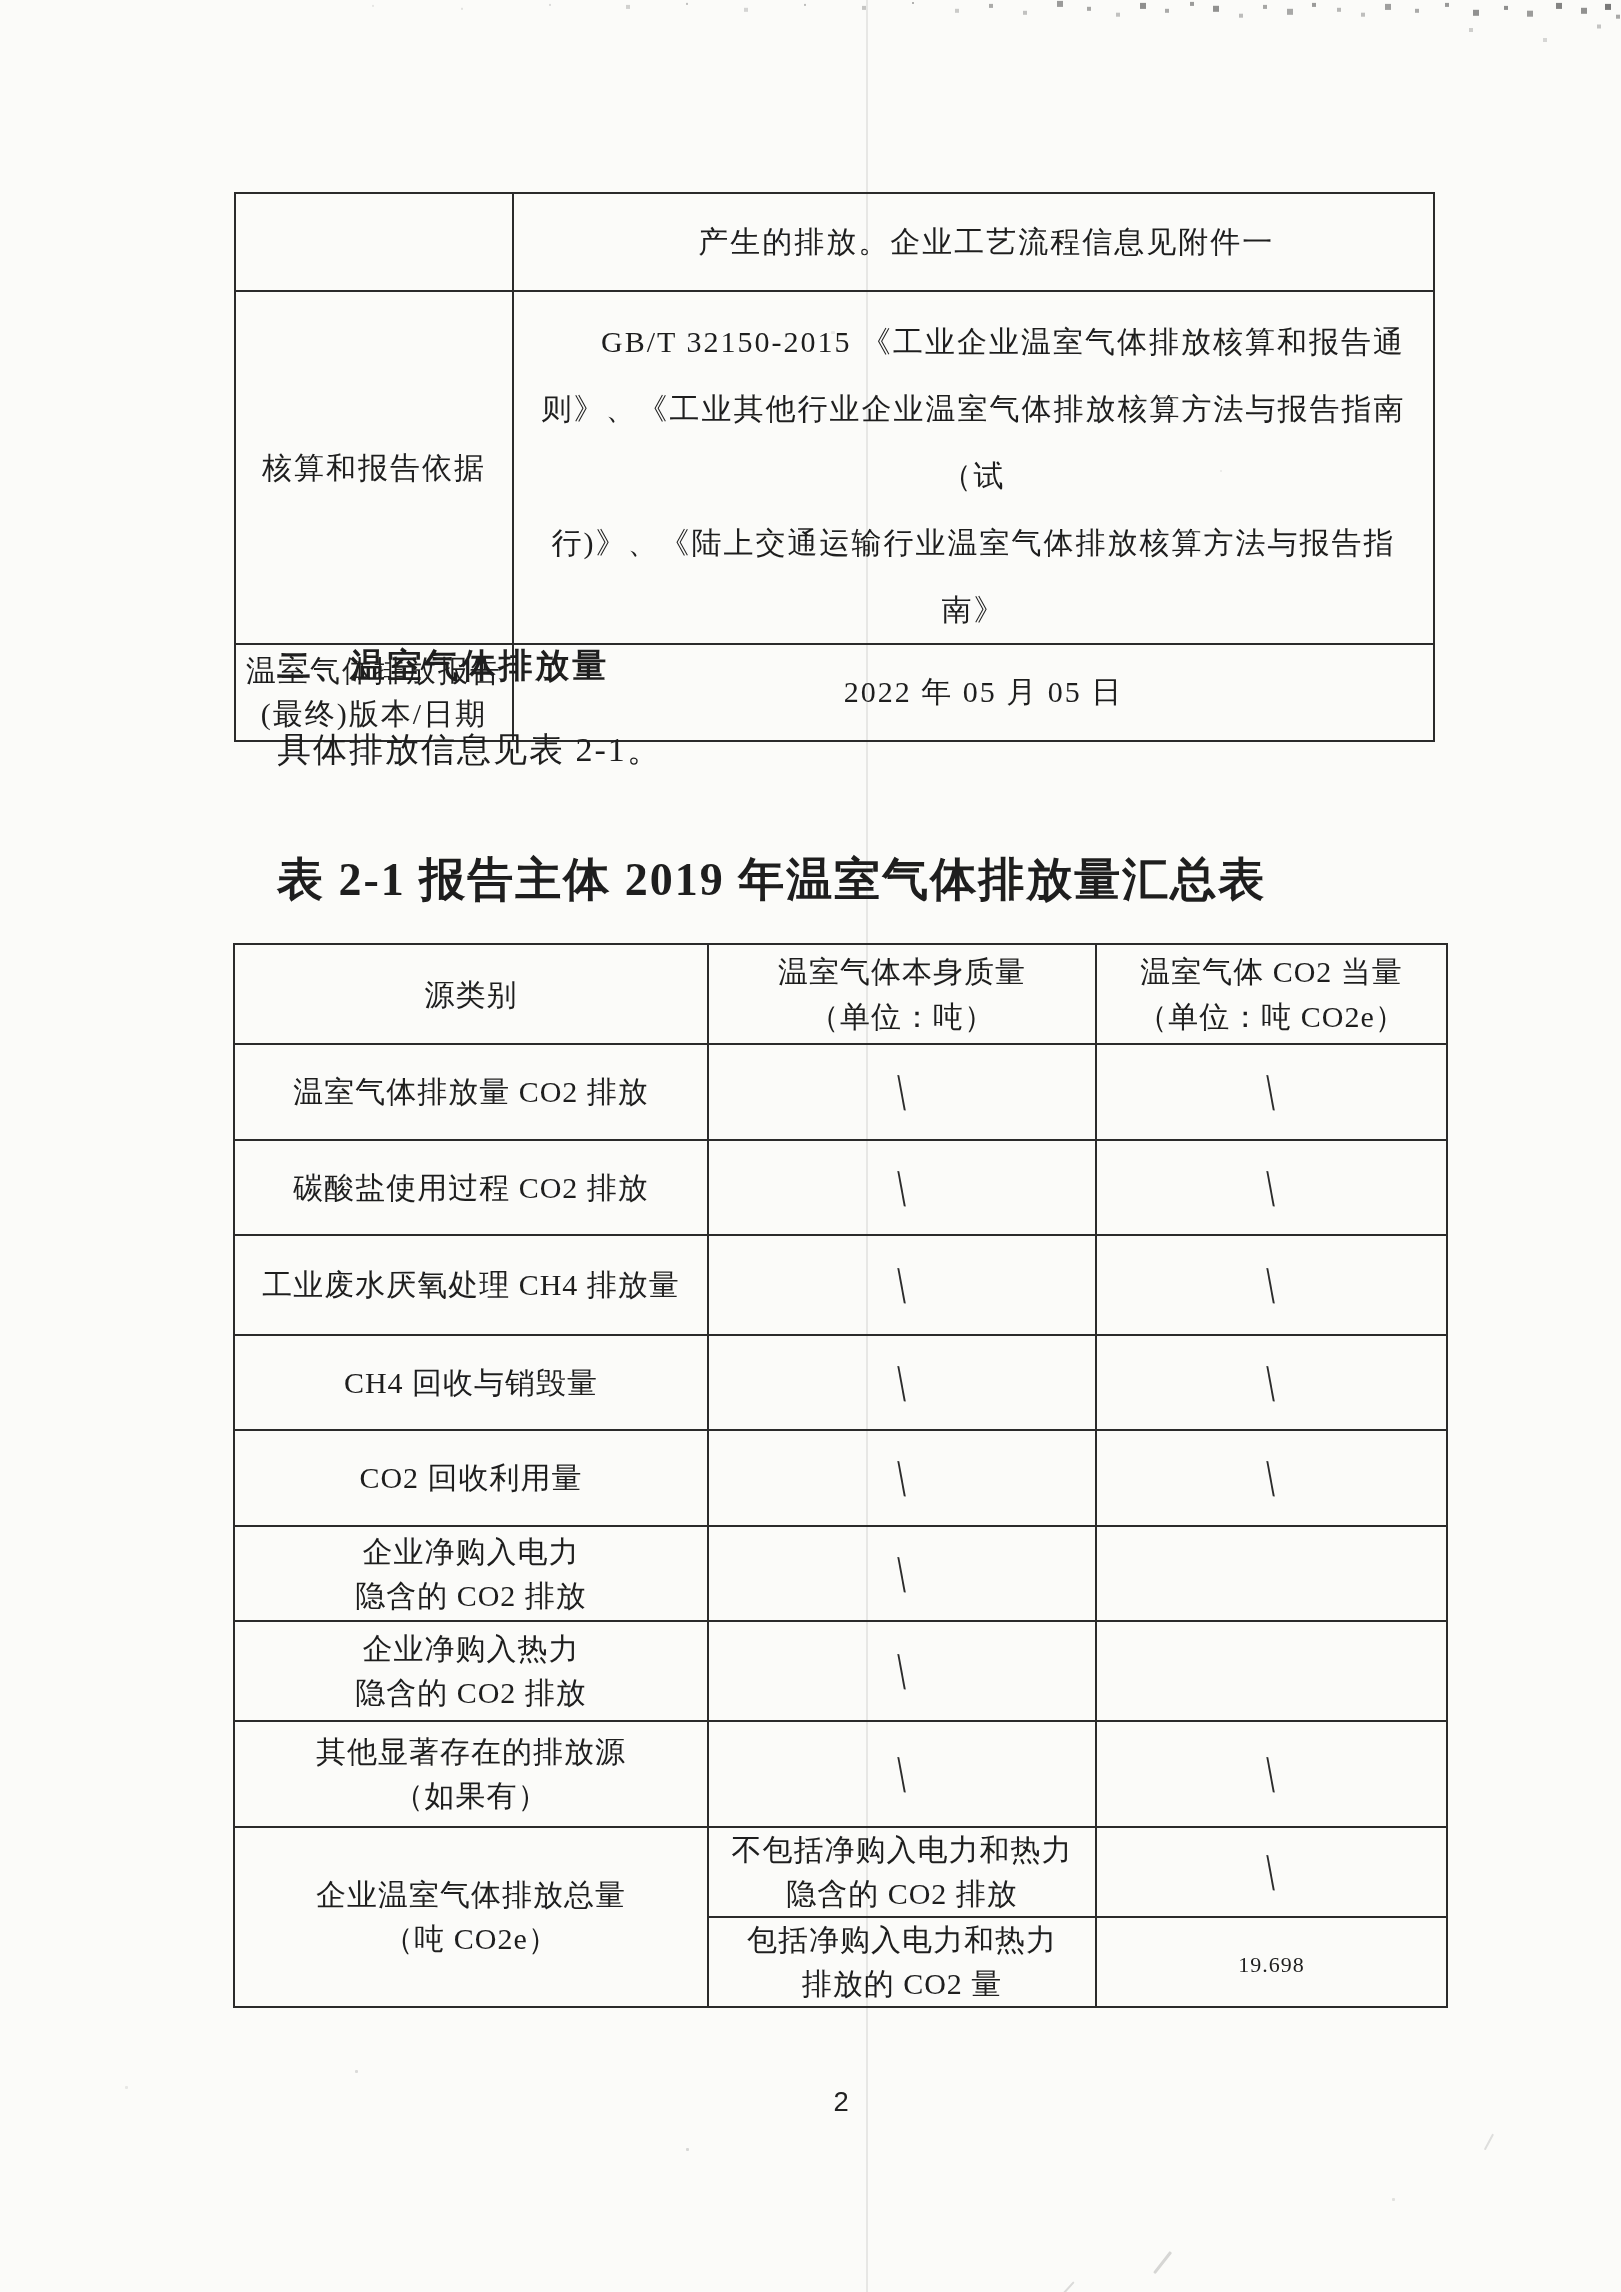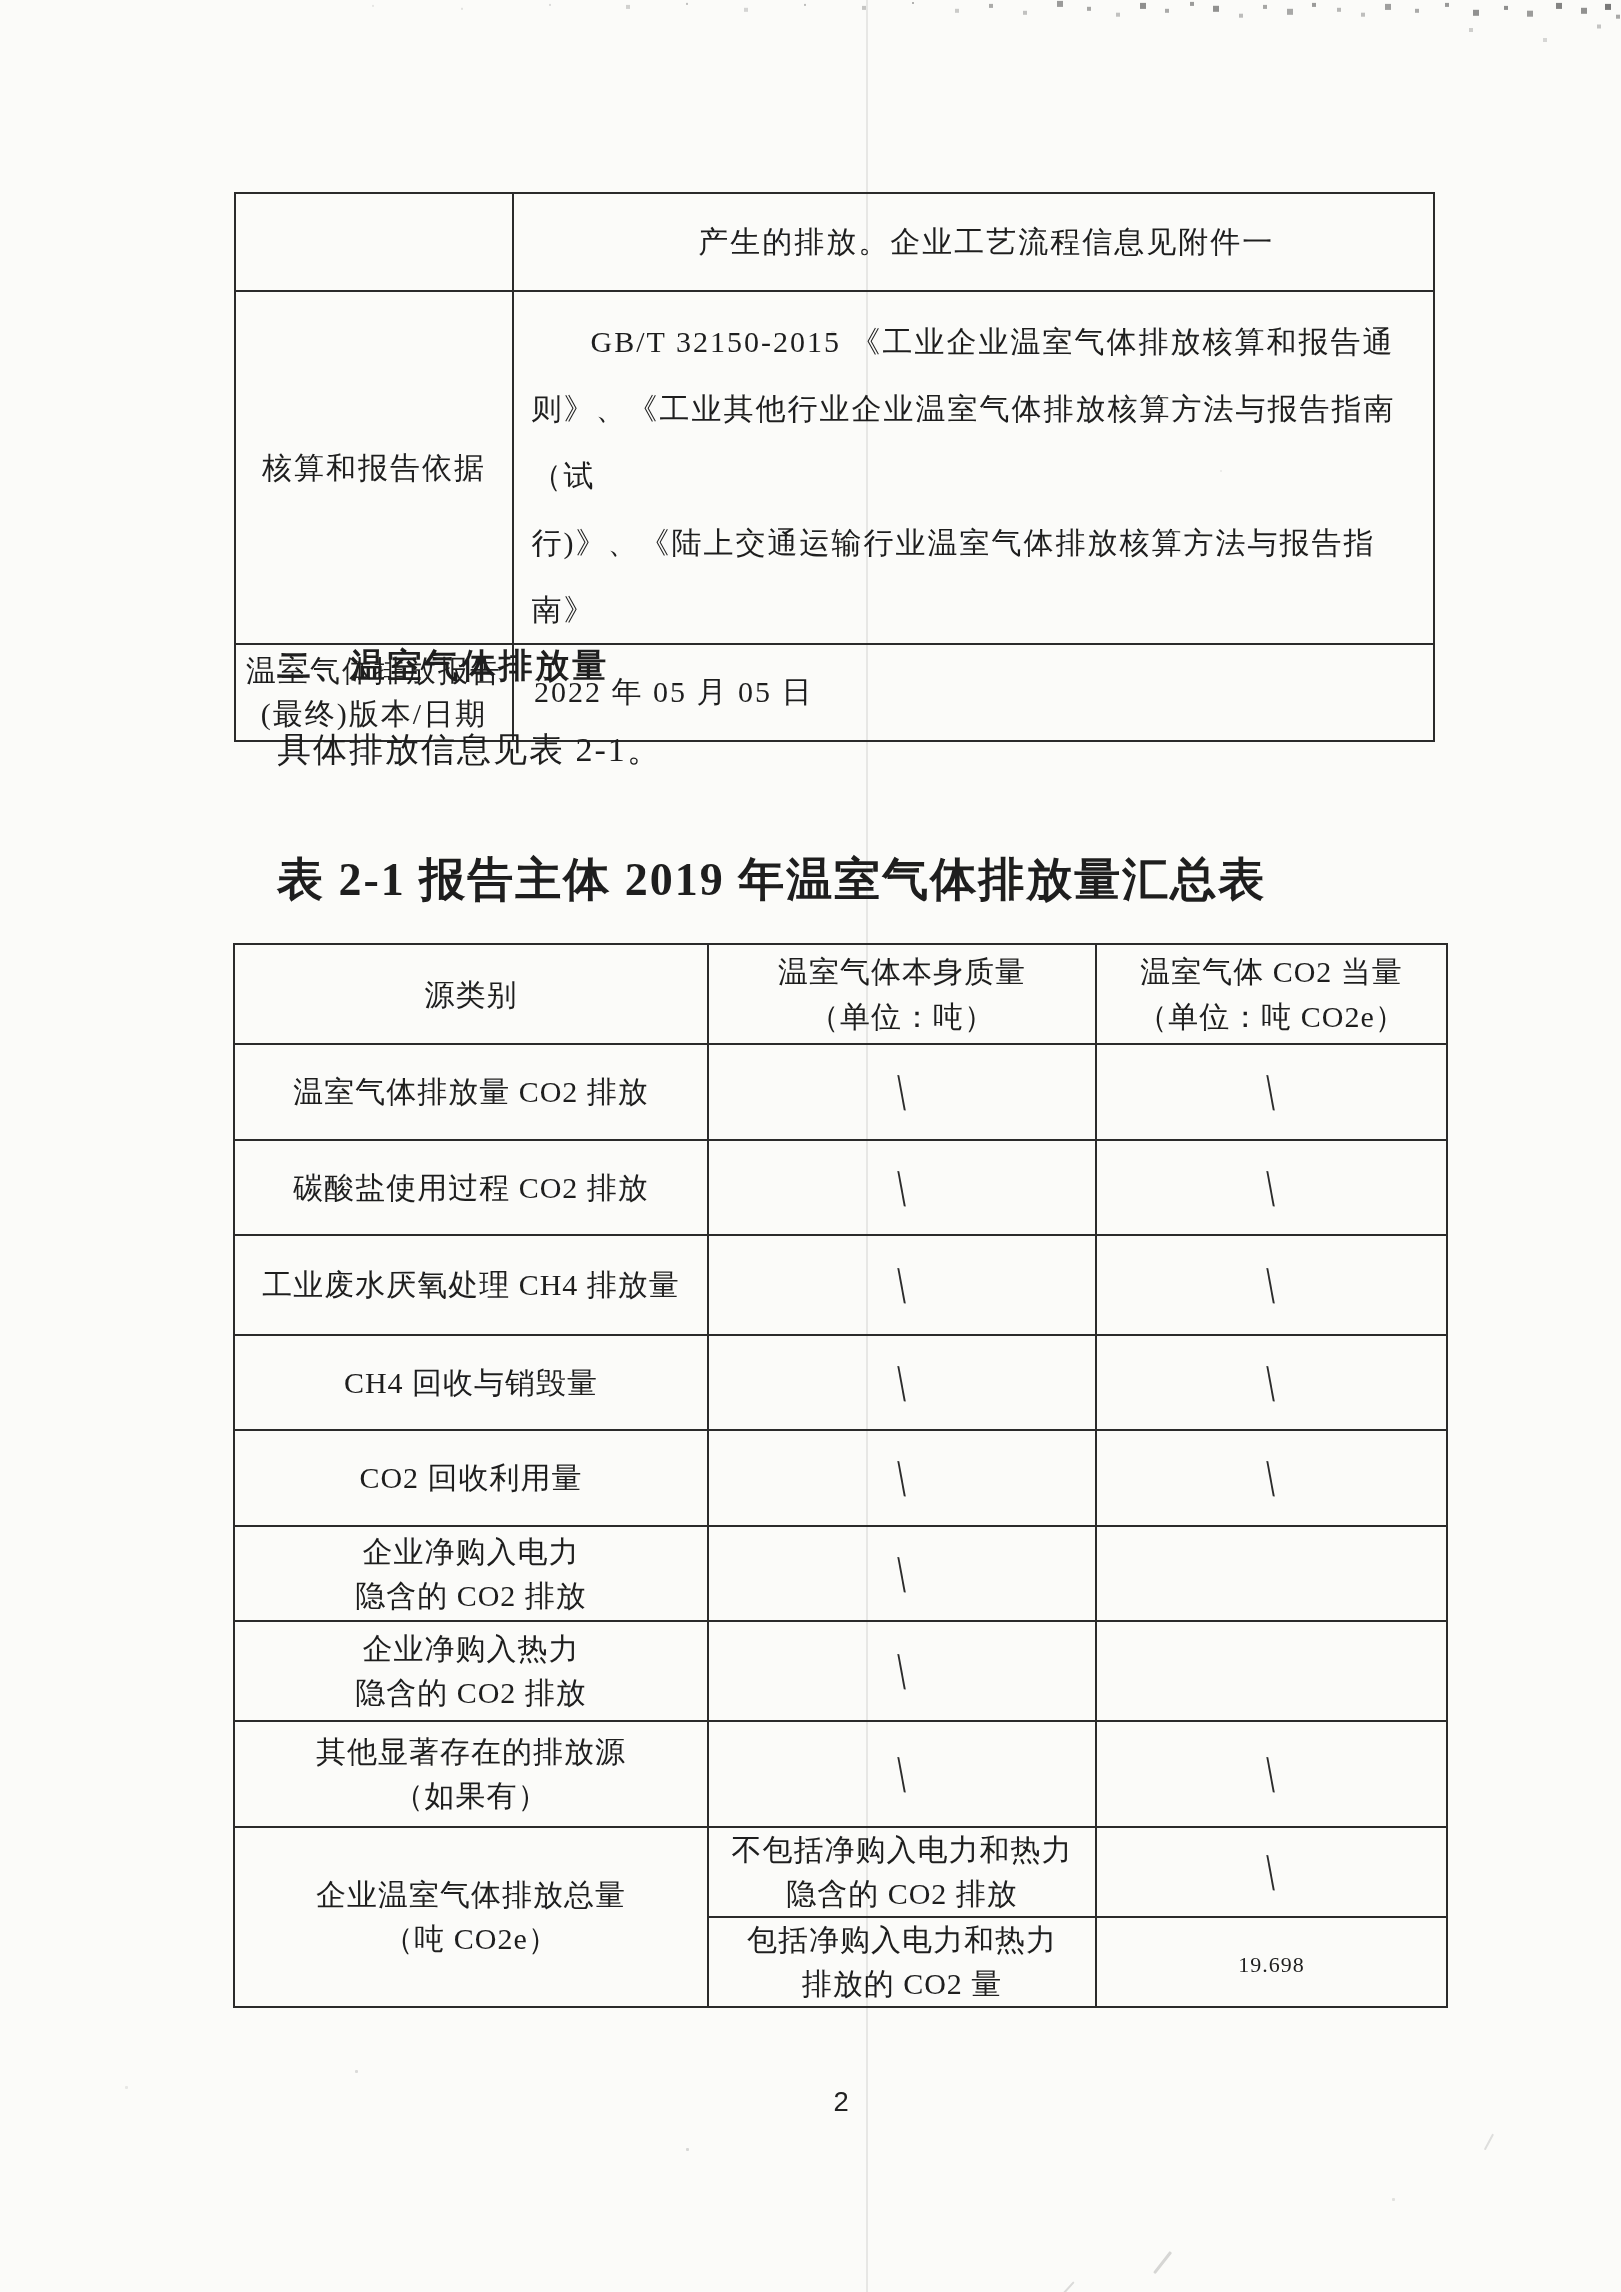--- a/index.html
+++ b/index.html
@@ -41,24 +41,24 @@
   .sp8{left:1220px;top:470px;width:2px;height:2px;opacity:.3;}
   .sp9{left:831px;top:331px;width:3.9px;height:2.9px;opacity:.35;}
   
   table{border-collapse:collapse;table-layout:fixed;}
   td{border:2px solid #2b2b2b;padding:0;vertical-align:middle;}
   .t1{position:absolute;left:234px;top:192px;width:1200px;}
   .t1 td{font-size:30px;letter-spacing:2px;}
   .t1-label{text-align:center;}
   .t1-label .line{display:block;line-height:43px;}
   .t1 .content-first{text-align:center;padding-left:25.5px;}
-  .t1 .content-basis{vertical-align:top;padding:15.7px 17.6px 0 17.6px;text-align:left;}
+  .t1 .content-basis{vertical-align:top;padding:15.7px 17.6px 0 17.6px;text-align:center;}
   .t1 .content-basis .line{display:block;line-height:67px;}
   .t1 .content-basis .line.indent{padding-left:59px;}
-  .t1 .content-date{text-align:left;padding-left:20px;}
+  .t1 .content-date{text-align:center;padding-left:20px;}
   .t2{position:absolute;left:233px;top:943px;width:1213px;}
   .t2 td{font-size:30px;letter-spacing:1px;text-align:center;}
   .t2 .hline{display:block;line-height:45px;}
   .t2 .lline{display:block;line-height:44px;}
   .slash{display:inline-block;font-size:41px;transform:scaleY(1.25) rotate(6deg);color:#2c2c2c;}
   .val{font-size:22px;letter-spacing:1px;margin-top:48px;}
   
   .heading{position:absolute;left:277px;top:643px;font-size:34px;font-weight:bold;letter-spacing:2.9px;}
   .intro{position:absolute;left:277px;top:727px;font-size:34px;letter-spacing:2px;}
   .caption{position:absolute;left:277px;top:849px;font-size:46px;font-weight:bold;letter-spacing:2px;}

